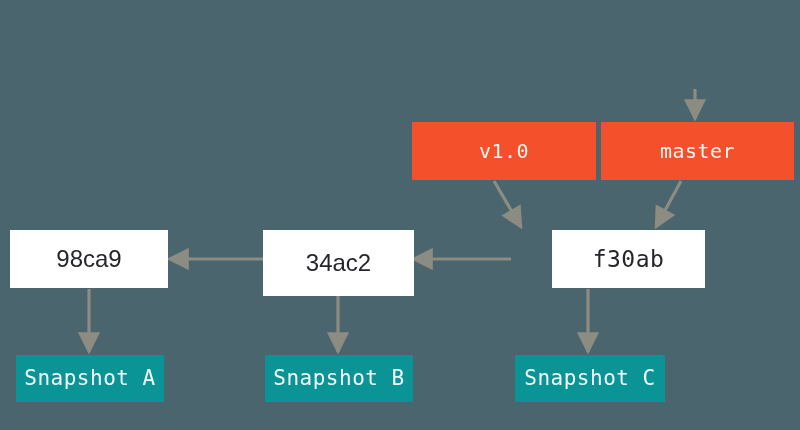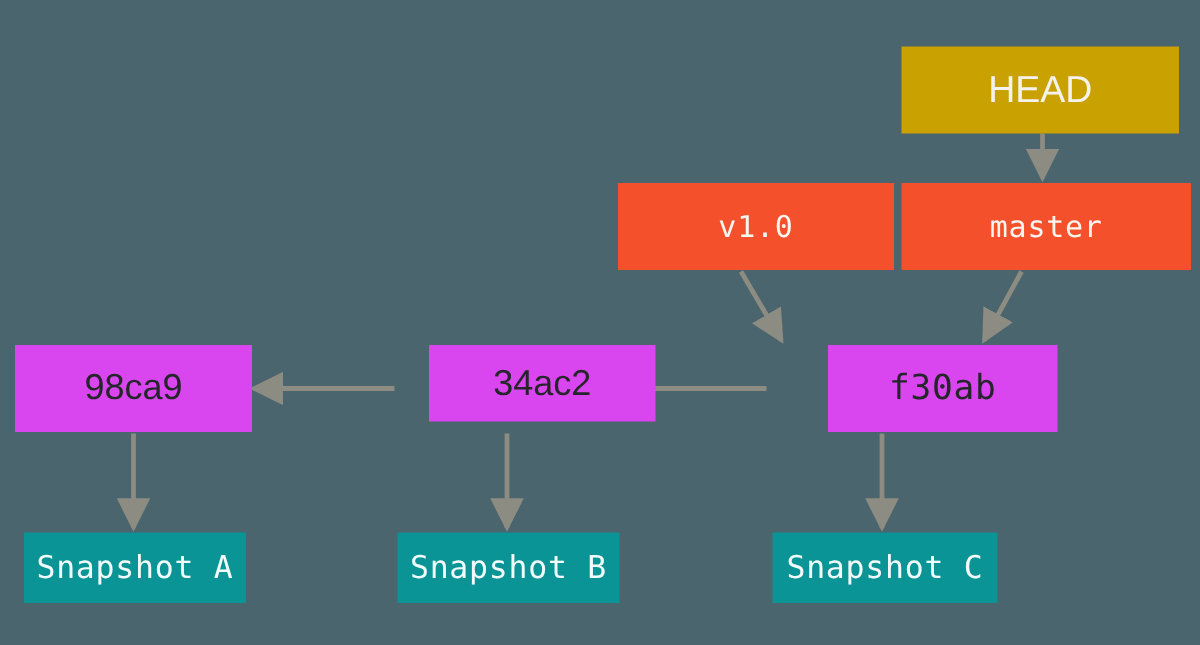--- a/index.html
+++ b/index.html
@@ -44,21 +44,21 @@
   }
   .ref-box .node-label {
     color: #f7f5ef;
     font-family: "DejaVu Sans Mono", monospace;
     font-size: 20px;
     letter-spacing: 0.5px;
   }
 
   
   .commit-box {
-    background: #d946ef;
+    background: #ffffff;
     text-align: right;
   }
   .commit-box .node-label {
     color: #24262a;
     font-size: 24px;
   }
   .commit-box.mono .node-label {
     font-family: "DejaVu Sans Mono", monospace;
     font-size: 23px;
     letter-spacing: 0.5px;
@@ -109,37 +109,34 @@
       <line x1="263" y1="259" x2="169" y2="259"></line>
 
       <line x1="89" y1="289" x2="89" y2="352"></line>
 
       <line x1="338" y1="289" x2="338" y2="352"></line>
 
       <line x1="588" y1="289" x2="588" y2="352"></line>
     </g>
   </svg>
 
-  <div class="node head-box" style="left:601px; top:31px; width:185px; height:58px;">
-    <span class="node-label">HEAD</span>
-  </div>
 
   <div class="node ref-box" style="left:412px; top:122px; width:184px; height:58px;">
     <span class="node-label">v1.0</span>
   </div>
 
   <div class="node ref-box" style="left:601px; top:122px; width:193px; height:58px;">
     <span class="node-label">master</span>
   </div>
 
   <div class="node commit-box" style="left:10px; top:230px; width:158px; height:58px;">
     <span class="node-label">98ca9</span>
   </div>
 
-  <div class="node commit-box" style="left:263px; top:230px; width:151px; height:51px;margin-left:23px;">
+  <div class="node commit-box" style="left:263px; top:230px; width:151px; height:66px;">
     <span class="node-label">34ac2</span>
   </div>
 
   <div class="node commit-box mono" style="left:512px; top:230px; width:153px; height:58px;margin-left:40px;">
     <span class="node-label">f30ab</span>
   </div>
 
   <div class="node snapshot-box" style="left:16px; top:355px; width:148px; height:47px;">
     <span class="node-label">Snapshot A</span>
   </div>

